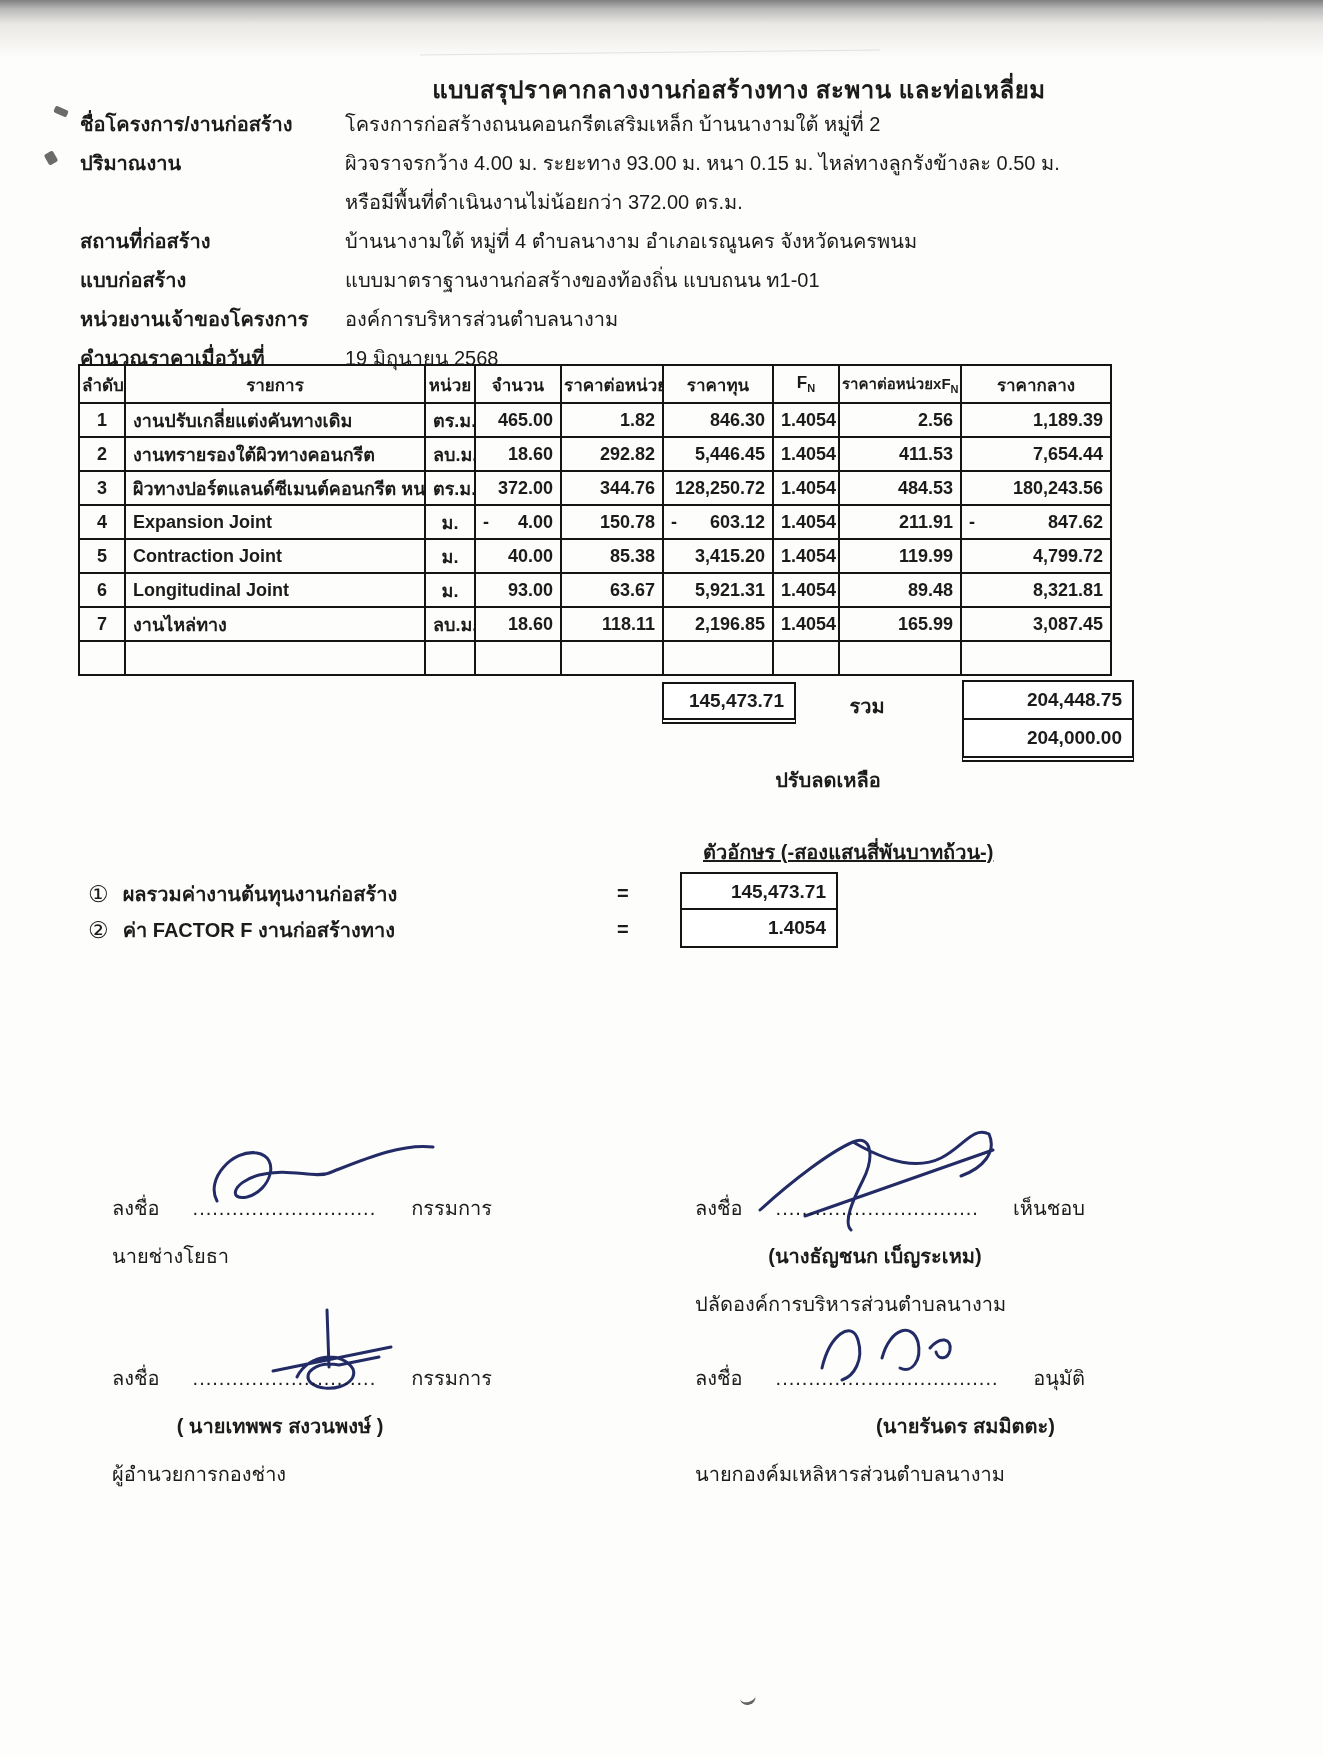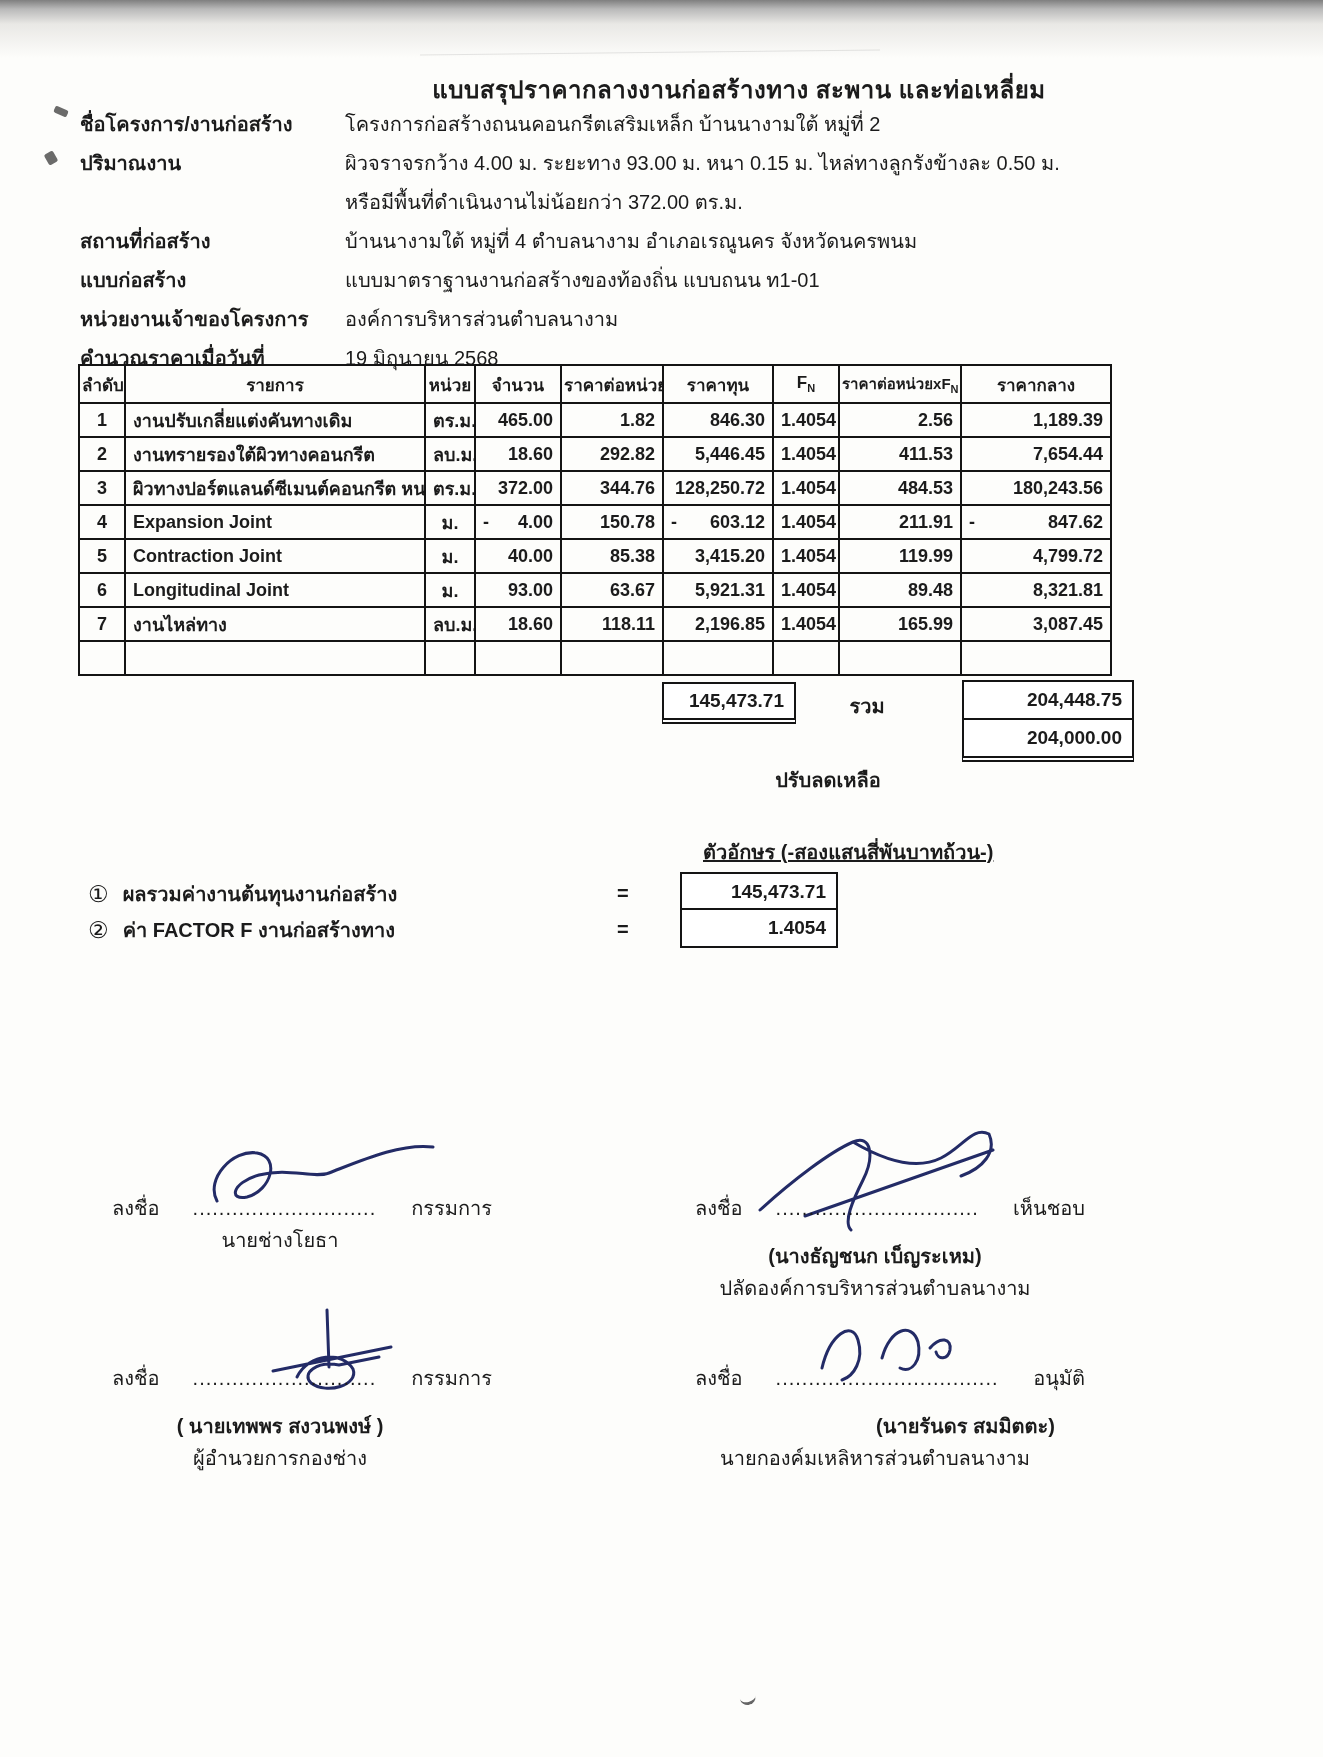--- a/index.html
+++ b/index.html
@@ -54,21 +54,21 @@
   .eq{position:absolute;font-size:20px;font-weight:700;}
   .note-box{position:absolute;border:2px solid #141414;width:134px;height:36px;
     display:flex;align-items:center;justify-content:flex-end;padding:0 10px;
     font-size:19px;font-weight:600;background:#fff;}
 
   .sig-block{position:absolute;font-size:20px;}
   .sig-line{display:flex;align-items:baseline;white-space:nowrap;gap:27px;}
   .sig-line .dots{display:inline-block;width:228px;overflow:hidden;letter-spacing:1px;margin:0 6px 0 6px;}
   .sig-role{font-weight:500;}
   .sig-name{width:336px;text-align:center;margin-top:16px;font-weight:600;}
-  .sig-pos{width:336px;text-align:center;font-weight:500;}
+  .sig-pos{width:336px;margin-top:16px;font-weight:500;}
   svg.sig{position:absolute;overflow:visible;}
   svg.sig path{fill:none;stroke-width:3;stroke-linecap:round;stroke-linejoin:round;}
 </style>
 </head>
 <body>
 
 <div class="page">
 
   <div class="scan-top-edge"></div>
   <div class="scan-right-edge"></div>

